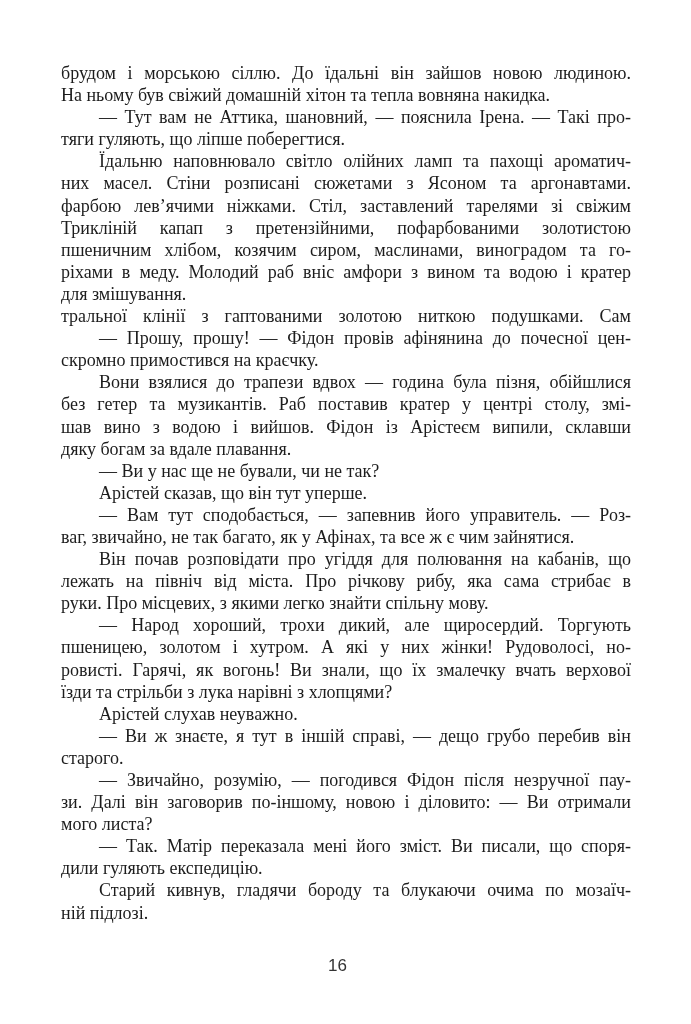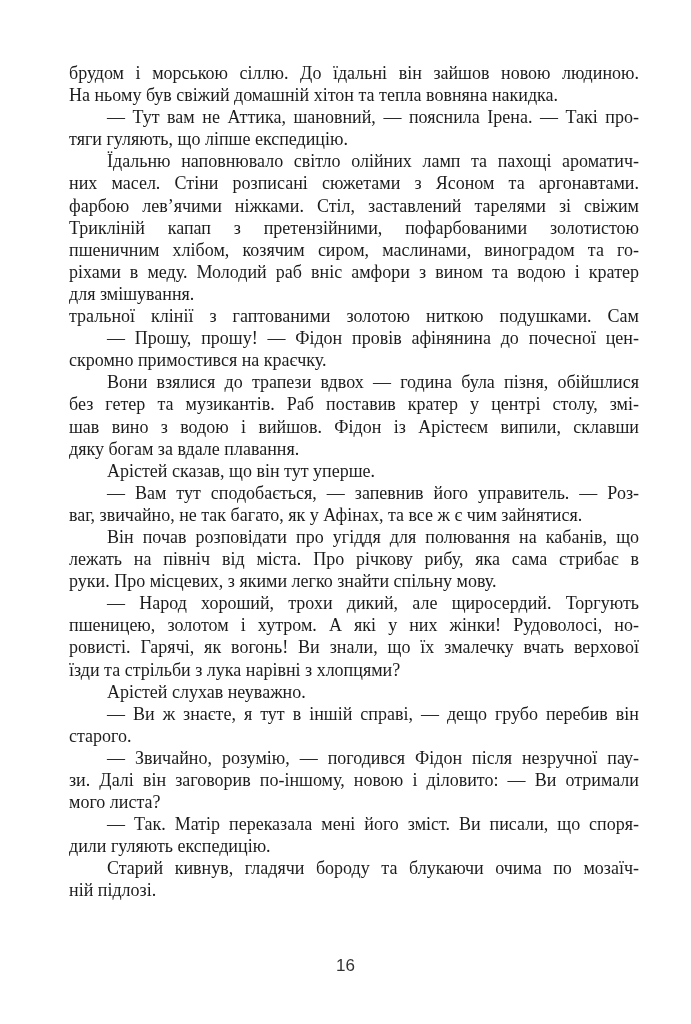--- a/index.html
+++ b/index.html
@@ -8,21 +8,20 @@
     background: #ffffff;
   }
   .book-page {
     position: relative;
     width: 640px;
     height: 1024px;
     background: #ffffff;
     overflow: hidden;
     font-family: "Liberation Serif", "DejaVu Serif", serif;
     color: #1c1c1c;
-    margin-left: 8px;
   }
   .text-block {
     position: absolute;
     left: 61px;
     top: 62px;
     width: 570px;
     font-size: 18px;
     line-height: 22.1px;
   }
   .paragraph {
@@ -57,41 +56,44 @@
 <body>
 
 <div class="book-page">
   <div class="text-block">
       <div class="paragraph">
         <div class="line">брудом і морською сіллю. До їдальні він зайшов новою людиною.</div>
         <div class="line last">На ньому був свіжий домашній хітон та тепла вовняна накидка.</div>
       </div>
       <div class="paragraph">
         <div class="line indent">— Тут вам не Аттика, шановний, — пояснила Ірена. — Такі про-</div>
-        <div class="line last">тяги гуляють, що ліпше експедицію.</div>
+        <div class="line last">тяги гуляють, що ліпше поберегтися.</div>
       </div>
       <div class="paragraph">
         <div class="line indent">Їдальню наповнювало світло олійних ламп та пахощі ароматич-</div>
         <div class="line">них масел. Стіни розписані сюжетами з Ясоном та аргонавтами.</div>
         <div class="line">фарбою лев’ячими ніжками. Стіл, заставлений тарелями зі свіжим</div>
         <div class="line">Трикліній капап з претензійними, пофарбованими золотистою</div>
         <div class="line">пшеничним хлібом, козячим сиром, маслинами, виноградом та го-</div>
         <div class="line">ріхами в меду. Молодий раб вніс амфори з вином та водою і кратер</div>
         <div class="line last">для змішування.</div>
       </div>
       <div class="paragraph">
         <div class="line">тральної клінії з гаптованими золотою ниткою подушками. Сам</div>
         <div class="line indent">— Прошу, прошу! — Фідон провів афінянина до почесної цен-</div>
         <div class="line last">скромно примостився на краєчку.</div>
       </div>
       <div class="paragraph">
         <div class="line indent">Вони взялися до трапези вдвох — година була пізня, обійшлися</div>
         <div class="line">без гетер та музикантів. Раб поставив кратер у центрі столу, змі-</div>
         <div class="line">шав вино з водою і вийшов. Фідон із Арістеєм випили, склавши</div>
         <div class="line last">дяку богам за вдале плавання.</div>
+      </div>
+      <div class="paragraph">
+        <div class="line indent last">— Ви у нас ще не бували, чи не так?</div>
       </div>
       <div class="paragraph">
         <div class="line indent last">Арістей сказав, що він тут уперше.</div>
       </div>
       <div class="paragraph">
         <div class="line indent">— Вам тут сподобається, — запевнив його управитель. — Роз-</div>
         <div class="line last">ваг, звичайно, не так багато, як у Афінах, та все ж є чим зайнятися.</div>
       </div>
       <div class="paragraph">
         <div class="line indent">Він почав розповідати про угіддя для полювання на кабанів, що</div>

